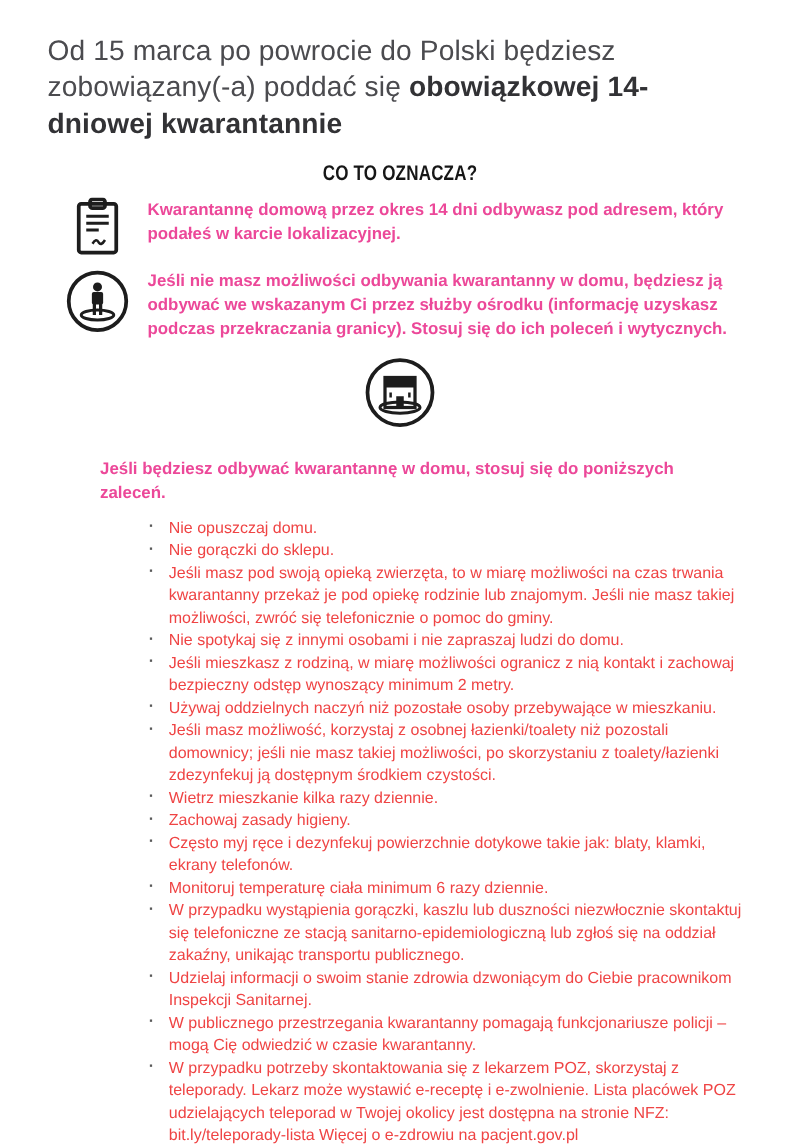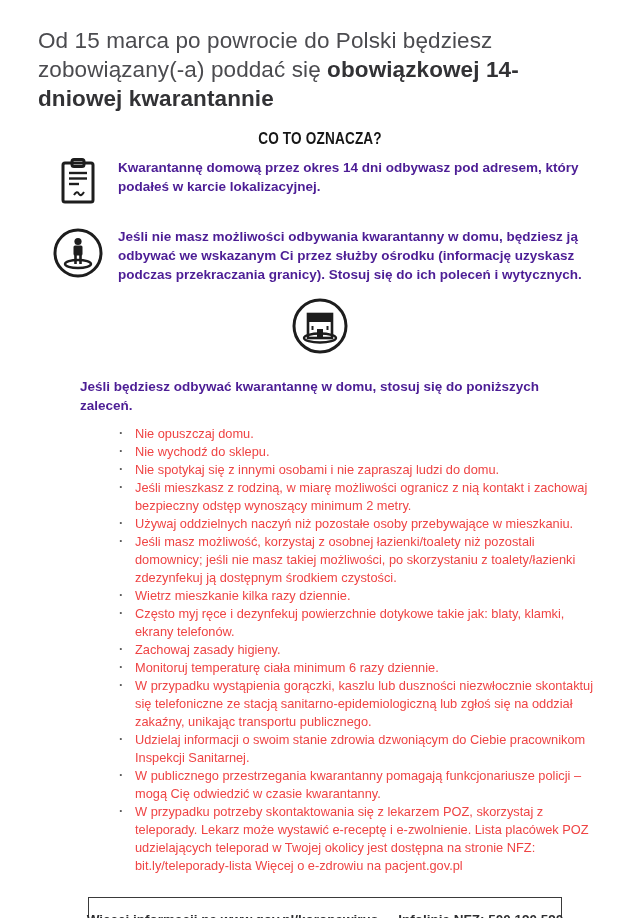--- a/index.html
+++ b/index.html
@@ -24,24 +24,24 @@
     transform:scaleX(.8); transform-origin:50% 50%;
     letter-spacing:.2px;
   }
 
   
   .info-row { display:flex; align-items:flex-start; }
   .info-row.center { align-items:center;flex-direction:column; }
   .icon-cell { width:80px; flex:0 0 80px; display:flex; justify-content:center; }
   .info-text {
     margin:0; font-weight:700; font-size:13.5px; line-height:19px;
-    color:#4c1d95; max-width:480px;
+    color:#ec4899; max-width:480px;
   }
   .row-1 { margin-top:9px; }
-  .row-2 { margin-top:23px; }
+  .row-2 { margin-top:11px; }
   .row-3 { margin-top:13px; }
   .icon-stroke { stroke:#1d1d1d; fill:none; }
 
   
   .guidelines { margin:10px 0 0 80px; padding:0; list-style:none; max-width:482px; }
   .guidelines li {
     position:relative; padding-left:17px;
     font-size:12.8px; line-height:18px; color:#ef4444;
   }
   .guidelines li::before {
@@ -104,28 +104,29 @@
         <rect x="26" y="32" width="6" height="9" fill="#1d1d1d"></rect>
         <line x1="21.5" y1="29" x2="21.5" y2="33" stroke="#1d1d1d" stroke-width="2"></line>
         <line x1="36.5" y1="29" x2="36.5" y2="33" stroke="#1d1d1d" stroke-width="2"></line>
       </svg>
     </div>
     <p class="info-text">Jeśli będziesz odbywać kwarantannę w domu, stosuj się do poniższych zaleceń.</p>
   </div>
 
   <ul class="guidelines">
     <li><span>Nie opuszczaj domu.</span></li>
-    <li><span>Nie wychodź do sklepu.</span></li>
+    <li><span>Nie gorączki do sklepu.</span></li>
+    <li><span>Jeśli masz pod swoją opieką zwierzęta, to w miarę możliwości na czas trwania kwarantanny przekaż je pod opiekę rodzinie lub znajomym. Jeśli nie masz takiej możliwości, zwróć się telefonicznie o pomoc do gminy.</span></li>
     <li><span>Nie spotykaj się z innymi osobami i nie zapraszaj ludzi do domu.</span></li>
     <li><span>Jeśli mieszkasz z rodziną, w miarę możliwości ogranicz z nią kontakt i zachowaj bezpieczny odstęp wynoszący minimum 2 metry.</span></li>
     <li><span>Używaj oddzielnych naczyń niż pozostałe osoby przebywające w mieszkaniu.</span></li>
     <li><span>Jeśli masz możliwość, korzystaj z osobnej łazienki/toalety niż pozostali domownicy; jeśli nie masz takiej możliwości, po skorzystaniu z toalety/łazienki zdezynfekuj ją dostępnym środkiem czystości.</span></li>
     <li><span>Wietrz mieszkanie kilka razy dziennie.</span></li>
+    <li><span>Zachowaj zasady higieny.</span></li>
     <li><span>Często myj ręce i dezynfekuj powierzchnie dotykowe takie jak: blaty, klamki, ekrany telefonów.</span></li>
-    <li><span>Zachowaj zasady higieny.</span></li>
     <li><span>Monitoruj temperaturę ciała minimum 6 razy dziennie.</span></li>
     <li><span>W przypadku wystąpienia gorączki, kaszlu lub duszności niezwłocznie skontaktuj się telefoniczne ze stacją sanitarno-epidemiologiczną lub zgłoś się na oddział zakaźny, unikając transportu publicznego.</span></li>
     <li><span>Udzielaj informacji o swoim stanie zdrowia dzwoniącym do Ciebie pracownikom Inspekcji Sanitarnej.</span></li>
     <li><span>W publicznego przestrzegania kwarantanny pomagają funkcjonariusze policji – mogą Cię odwiedzić w czasie kwarantanny.</span></li>
     <li><span>W przypadku potrzeby skontaktowania się z lekarzem POZ, skorzystaj z teleporady. Lekarz może wystawić e-receptę i e-zwolnienie. Lista placówek POZ udzielających teleporad w Twojej okolicy jest dostępna na stronie NFZ: bit.ly/teleporady-lista Więcej o e-zdrowiu na pacjent.gov.pl</span></li>
   </ul>
 
   <div class="info-box">
     <span>Więcej informacji na www.gov.pl/koronawirus</span>
     <span>Infolinia NFZ: 500 190 590</span>

